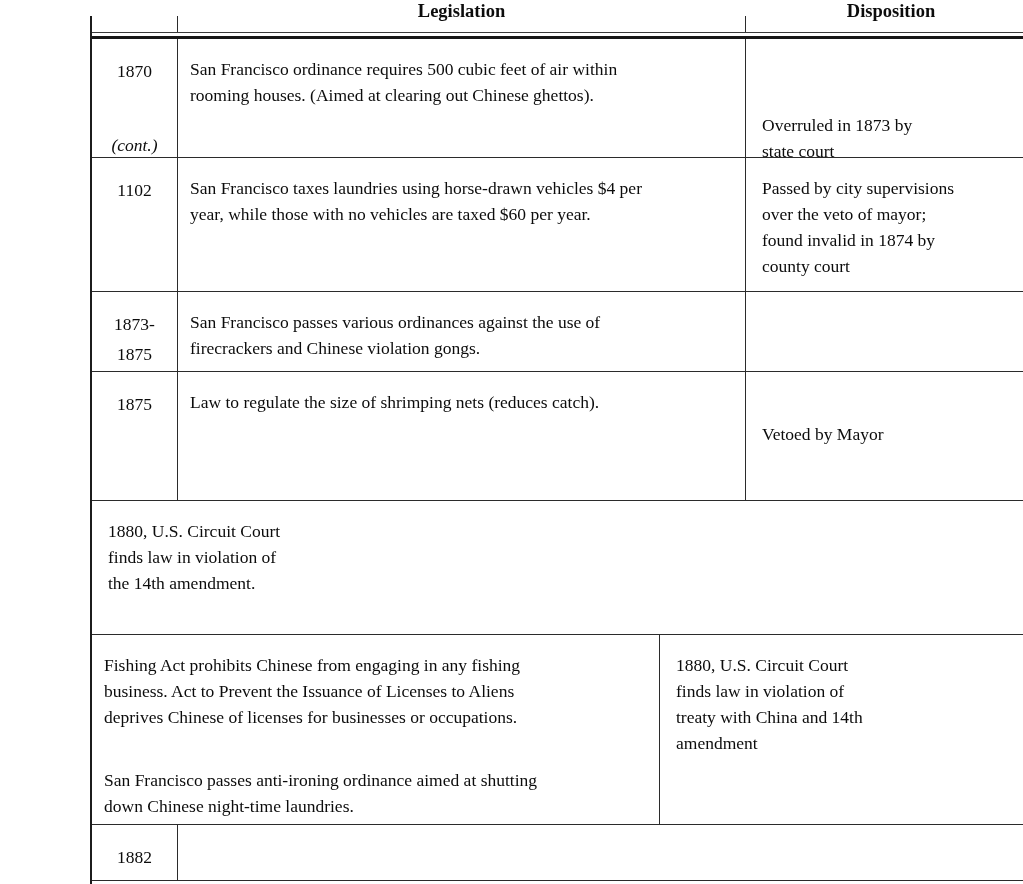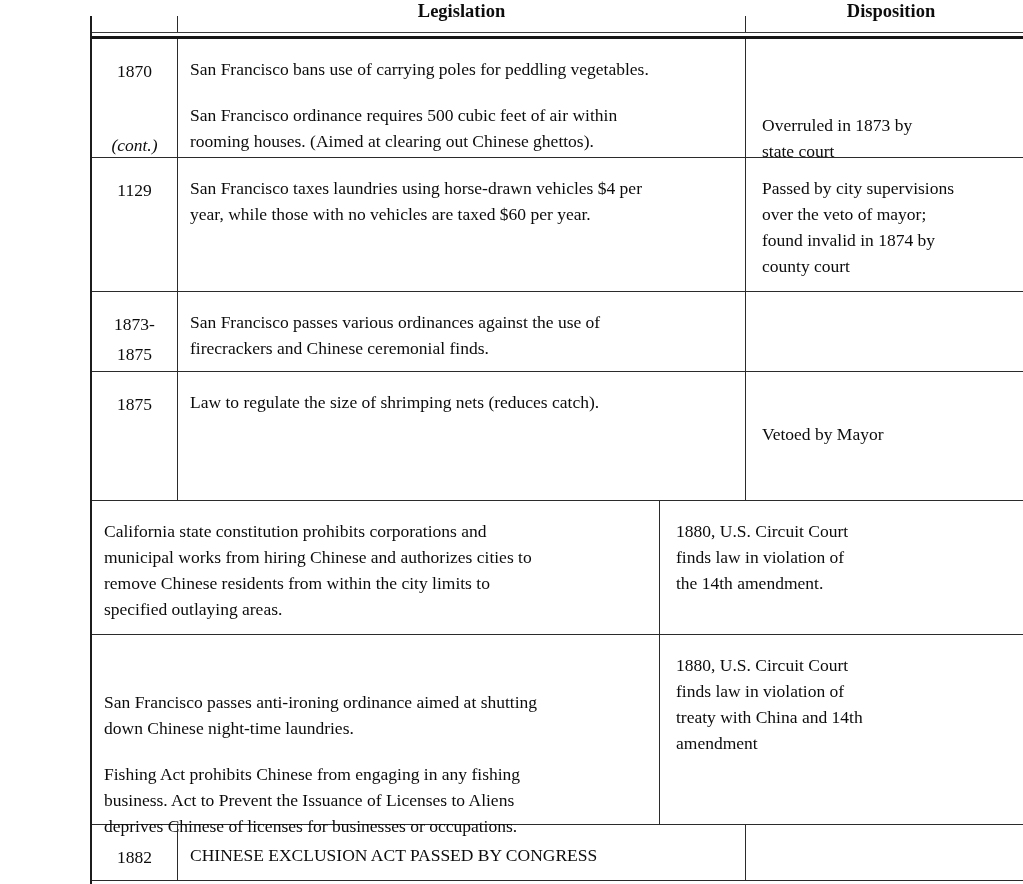--- a/index.html
+++ b/index.html
@@ -96,100 +96,90 @@
 
     <div class="thick-rule"></div>
 
     <div id="rows-container">
         <div class="prow" style="height: 118.5px;">
           <div class="cell cell-year">
             <div>1870</div>
             <div class="year-note">(cont.)</div>
           </div>
           <div class="cell cell-leg">
-            <div class="para">San Francisco bans use of carrying poles for peddling vegetables.</div>
             <div class="para">San Francisco ordinance requires 500 cubic feet of air within
 rooming houses.  (Aimed at clearing out Chinese ghettos).</div>
           </div>
           <div class="cell cell-disp">
             <div class="para" style="margin-top: 56px;">Overruled in 1873 by
 state court</div>
           </div>
         </div>
         <div class="prow" style="height: 132.5px;">
           <div class="cell cell-year">
-            <div>1129</div>
+            <div>1102</div>
           </div>
           <div class="cell cell-leg">
             <div class="para">San Francisco taxes laundries using horse-drawn vehicles $4 per
 year, while those with no vehicles are taxed $60 per year.</div>
           </div>
           <div class="cell cell-disp">
             <div class="para">Passed by city supervisions
 over the veto of mayor;
 found invalid in 1874 by
 county court</div>
           </div>
         </div>
         <div class="prow" style="height: 79.5px;">
           <div class="cell cell-year">
             <div>1873-</div>
             <div>1875</div>
           </div>
           <div class="cell cell-leg">
             <div class="para">San Francisco passes various ordinances against the use of
-firecrackers and Chinese ceremonial finds.</div>
+firecrackers and Chinese violation gongs.</div>
           </div>
           <div class="cell cell-disp"></div>
         </div>
         <div class="prow" style="height: 127.5px;">
           <div class="cell cell-year">
             <div>1875</div>
           </div>
           <div class="cell cell-leg">
             <div class="para">Law to regulate the size of shrimping nets (reduces catch).</div>
           </div>
           <div class="cell cell-disp">
             <div class="para" style="margin-top: 32px;">Vetoed by Mayor</div>
           </div>
         </div>
         <div class="prow" style="height: 133.5px;">
-          <div class="cell cell-leg">
-            <div class="para">California state constitution prohibits corporations and
-municipal works from hiring Chinese and authorizes cities to
-remove Chinese residents from within the city limits to
-specified outlaying areas.</div>
-          </div>
           <div class="cell cell-disp">
             <div class="para">1880, U.S. Circuit Court
 finds law in violation of
 the 14th amendment.</div>
           </div>
         </div>
         <div class="prow" style="height: 188.5px;">
           <div class="cell cell-leg">
-            <div class="para" style="margin-top: 37px;">San Francisco passes anti-ironing ordinance aimed at shutting
-down Chinese night-time laundries.</div>
             <div class="para">Fishing Act prohibits Chinese from engaging in any fishing
 business. Act to Prevent the Issuance of Licenses to Aliens
 deprives Chinese of licenses for businesses or occupations.</div>
+            <div class="para" style="margin-top: 37px;">San Francisco passes anti-ironing ordinance aimed at shutting
+down Chinese night-time laundries.</div>
           </div>
           <div class="cell cell-disp">
             <div class="para">1880, U.S. Circuit Court
 finds law in violation of
 treaty with China and 14th
 amendment</div>
           </div>
         </div>
         <div class="prow" style="height: 55.5px;">
           <div class="cell cell-year">
             <div>1882</div>
-          </div>
-          <div class="cell cell-leg">
-            <div class="para">CHINESE EXCLUSION ACT PASSED BY CONGRESS</div>
           </div>
           <div class="cell cell-disp"></div>
         </div>
       </div>
 
     <div class="prow gap-row"></div>
     <div class="prow partial-row">
       <div class="cell cell-year" style="padding-top:0"></div>
       <div class="cell cell-leg" style="padding-top:0"></div>
       <div class="cell cell-disp" style="padding-top:0"></div>

